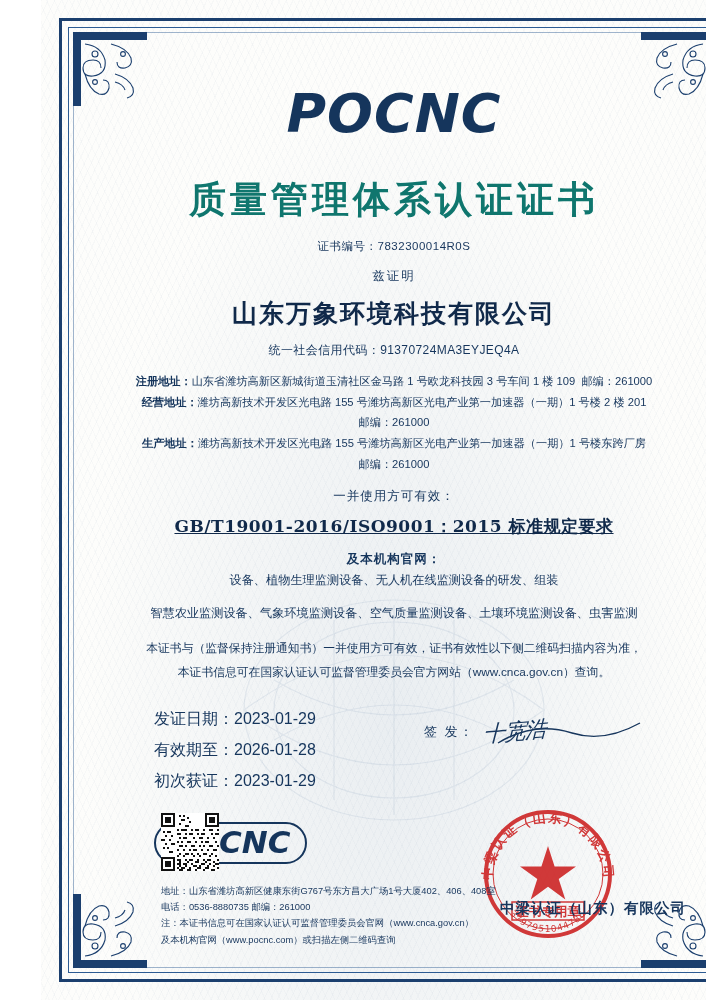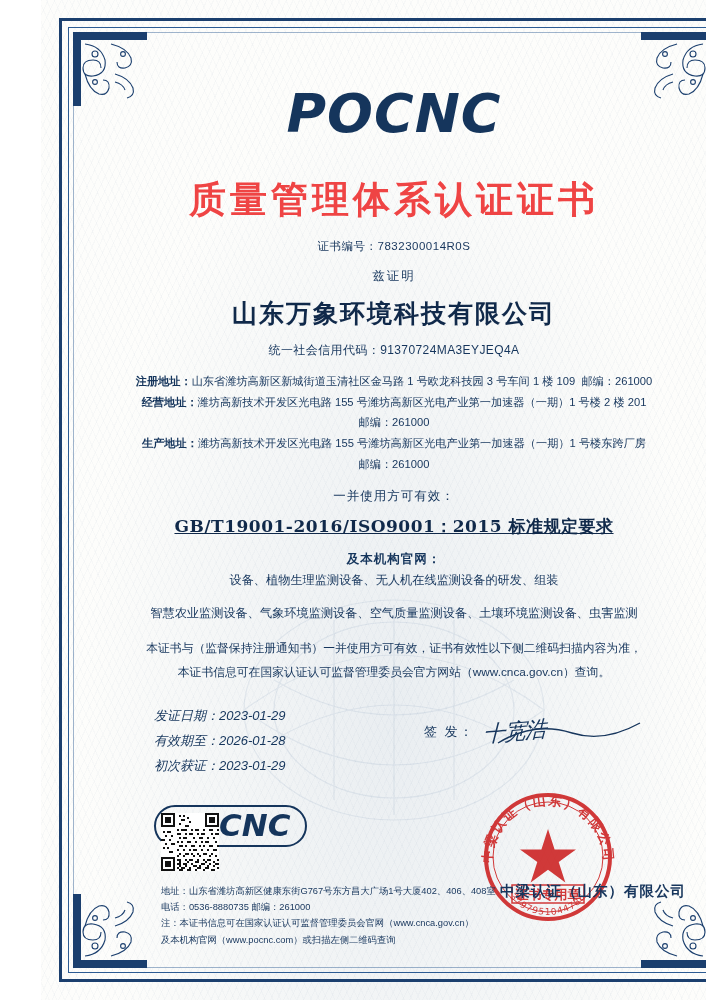--- a/index.html
+++ b/index.html
@@ -85,21 +85,21 @@
     position: relative;
     font-style: italic;
   }
 
   .cert-title {
     margin-top: 30px;
     font-family: Liberation Sans, sans-serif;
     font-size: 37px;
     font-weight: bold;
     letter-spacing: 4px;
-    color: #ef4444;
+    color: #0f766e;
   }
   .cert-no {
     margin-top: 14px;
     font-size: 11.5px;
     letter-spacing: 0.5px;
     color: #16355c;
   }
   .hereby {
     margin-top: 14px;
     font-size: 12.5px;
@@ -165,23 +165,22 @@
   
   .sign-row {
     margin-top: 18px;
     display: flex;
     align-items: flex-start;
     justify-content: space-between;
     padding: 0 28px 0 68px;
   }
   .dates {
     text-align: left;
-    font-size: 13px;
+    font-size: 16px;
     line-height: 1.95;
-    font-style: italic;
   }
   .signature-area {
     position: relative;
     text-align: left;
     padding-top: 14px;
     width: 250px;
   }
   .sign-label {
     font-size: 13px;
     letter-spacing: 2px;

